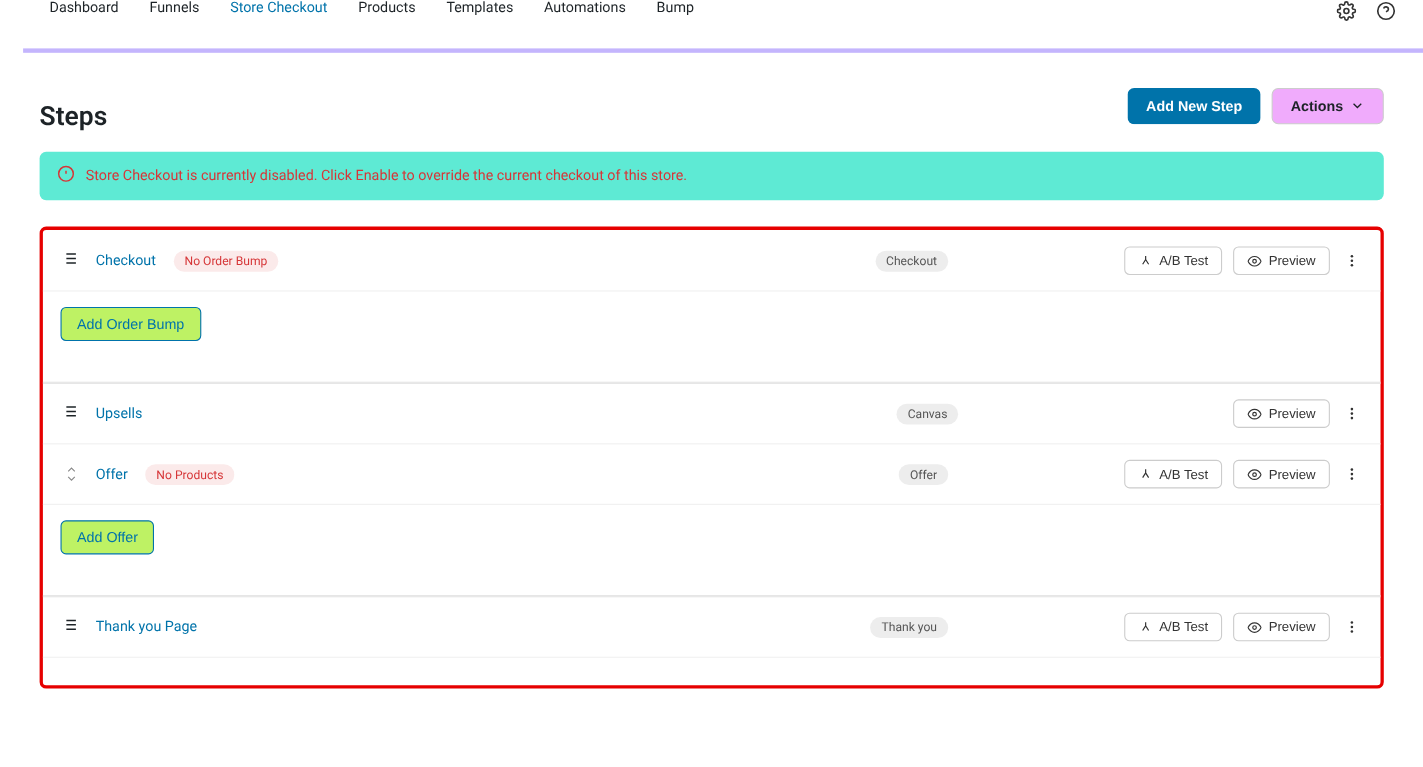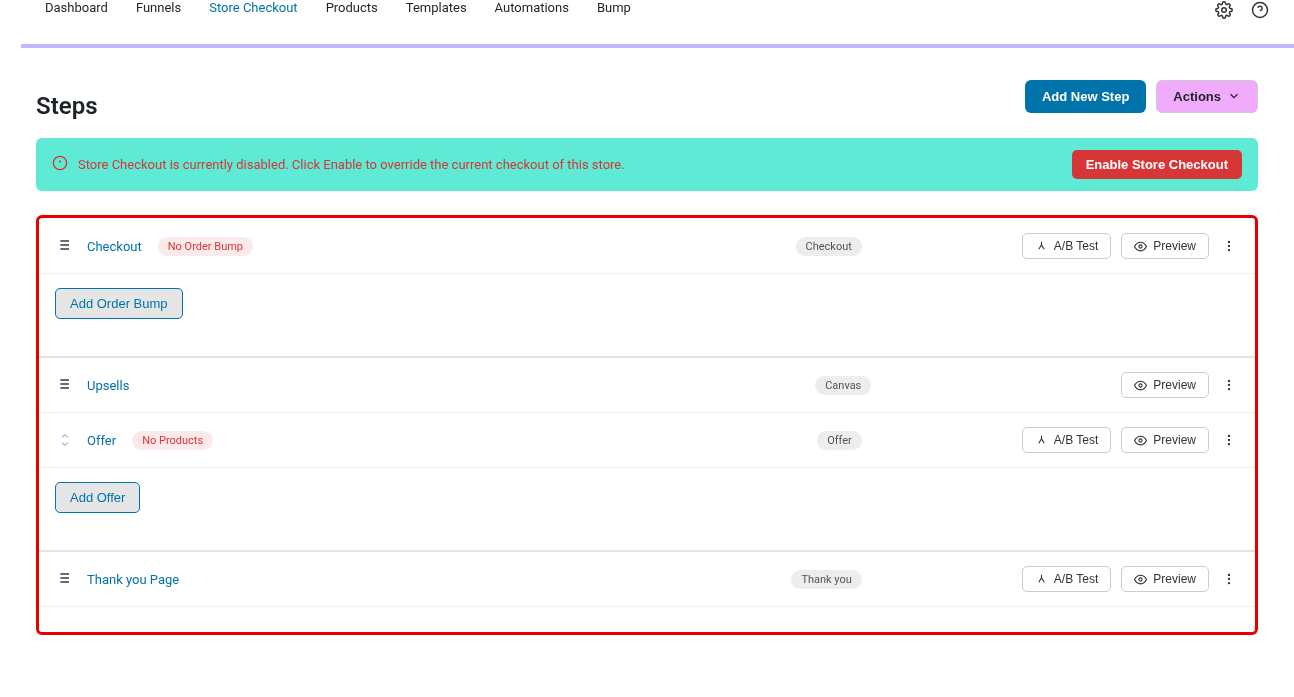--- a/index.html
+++ b/index.html
@@ -43,21 +43,21 @@
 .step-name { color: #0073aa; font-size: 13px; cursor: pointer; }
 .pill { font-size: 11px; padding: 3px 10px; border-radius: 999px; margin-left: 16px; }
 .pill-red { background: #fbeaea; color: #d63638; }
 .pill-gray { background: #ededed; color: #555; margin-left: auto; }
 .row-right { margin-left: auto; display: flex; align-items: center; gap: 10px; }
 .mini-btn { padding: 5px 12px; border: 1px solid #ccc; border-radius: 5px; background: #fff; font-size: 12px; cursor: pointer; display: inline-flex; align-items: center; gap: 6px; color: #333; }
 .mini-btn svg { width: 13px; height: 13px; }
 .dots-btn { width: 20px; display: flex; align-items: center; justify-content: center; cursor: pointer; }
 .dots-btn svg { width: 14px; height: 14px; }
 .add-sub { padding: 14px 16px; }
-.outline-btn { border: 1px solid #0073aa; color: #0073aa; background: #e5e5e5; padding: 7px 14px; border-radius: 5px; font-size: 13px; cursor: pointer; }
+.outline-btn { border: 1px solid #0073aa; color: #0073aa; background: #bef264; padding: 7px 14px; border-radius: 5px; font-size: 13px; cursor: pointer; }
 .sort-arrows { display: flex; flex-direction: column; width: 20px; margin-right: 12px; gap: 0; align-items: center; }
 .sort-arrows svg { width: 12px; height: 8px; cursor: pointer; color: #888; }
 .spacer-row { height: 24px; border-bottom: 1px solid #e4e4e4; }
 </style>
 </head>
 <body>
 
 <div class="topnav">
   <div class="topnav-left">
     <span class="topnav-item">Dashboard</span>
@@ -102,21 +102,20 @@
 
   <div class="alert">
     <span class="alert-icon">
       <svg width="16" height="16" viewBox="0 0 24 24" fill="none" stroke="currentColor" stroke-width="2">
           <circle cx="12" cy="12" r="10"></circle>
           <line x1="12" y1="8" x2="12" y2="12"></line>
           <line x1="12" y1="16" x2="12.01" y2="16"></line>
         </svg>
     </span>
     <span class="alert-text">Store Checkout is currently disabled. Click Enable to override the current checkout of this store.</span>
-    <button class="btn-danger">Enable Store Checkout</button>
   </div>
 
   <div class="steps-box">
 
     <div class="step-block">
       <div class="step-row">
         <span class="step-icon">
           <svg viewBox="0 0 24 24" fill="none" stroke="currentColor" stroke-width="2">
               <line x1="8" y1="6" x2="21" y2="6"></line>
               <line x1="8" y1="12" x2="21" y2="12"></line>

